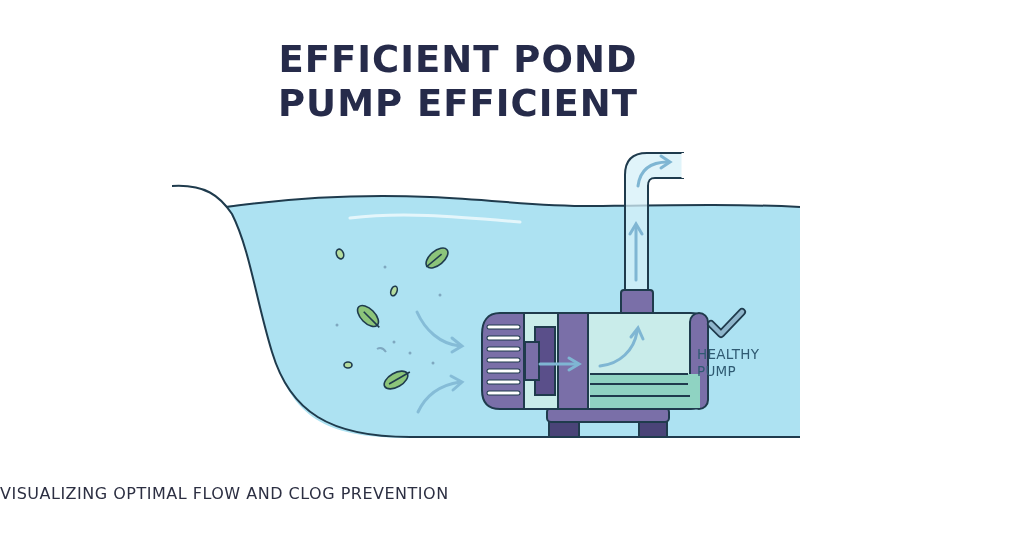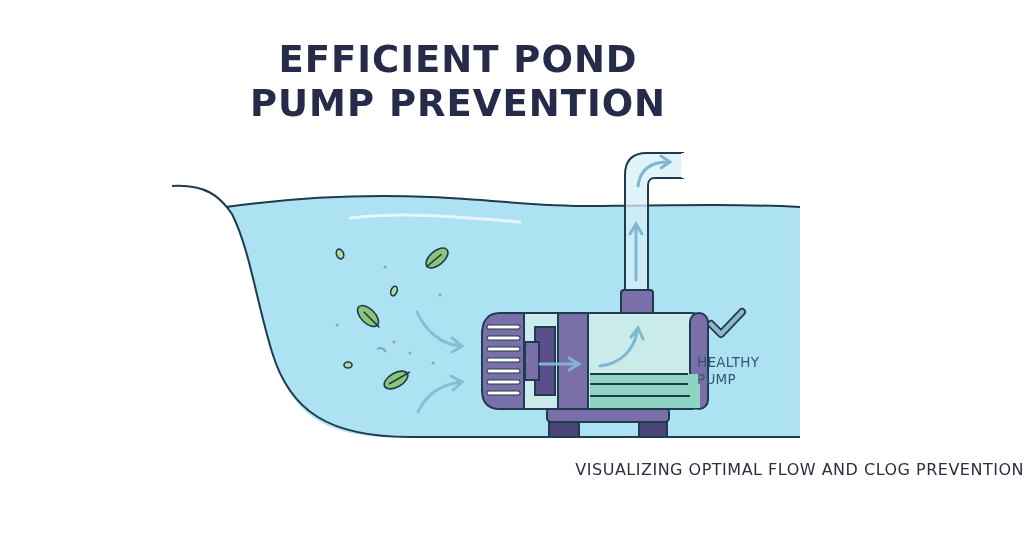--- a/index.html
+++ b/index.html
@@ -4,38 +4,37 @@
   <style>
     html, body { margin: 0; padding: 0; background: #ffffff; }
     body { width: 1024px; height: 536px; position: relative; overflow: hidden; font-family: "DejaVu Sans", sans-serif; }
     .title {
       position: absolute; left: 0; width: 916px; top: 38px;
       text-align: center; color: #262b4a; font-weight: bold;
       font-size: 37px; line-height: 44px; letter-spacing: 1px;
       font-family: "DejaVu Sans", sans-serif;
     }
     .subtitle {
-      position: absolute; left: 0; width: 1024px; top: 460px;
-      text-align: right; color: #2c2f42; font-size: 16px;
+      position: absolute; left: 0; width: 1024px; top: 484px;
+      text-align: left; color: #2c2f42; font-size: 16px;
       letter-spacing: 0.5px; font-family: "DejaVu Sans", sans-serif;
     }
     .scene { position: absolute; left: 0; top: 0; }
     .healthy {
       position: absolute; left: 697px; top: 346px; color: #2f5a72;
       font-size: 13.5px; line-height: 17px; font-family: "DejaVu Sans", sans-serif;
       letter-spacing: 0.3px;
-      margin-top: 8px;
     }
   </style>
 </head>
 <body>
 
 <div class="title">
   <div>EFFICIENT POND</div>
-  <div>PUMP PREVENTION</div>
+  <div>PUMP EFFICIENT</div>
 </div>
 
 <svg class="scene" width="1024" height="536" viewBox="0 0 1024 536">
 
   <path d="M226,206 C290,198 360,194 430,197 C500,200 540,207 600,206 C680,205 740,204 800,207 L800,438 L410,438 C330,438 295,420 275,360 C255,300 250,240 226,206 Z" fill="#ade2f2"></path>
 
   <path d="M172,186 C205,184 220,196 232,214 C250,250 256,300 272,352 C290,412 330,437 410,437 L800,437" fill="none" stroke="#1f3b4d" stroke-width="2"></path>
 
   <path d="M226,207 C290,198 360,194 430,197 C500,200 540,207 600,206 C680,205 740,204 800,207" fill="none" stroke="#1f3b4d" stroke-width="2"></path>
 

